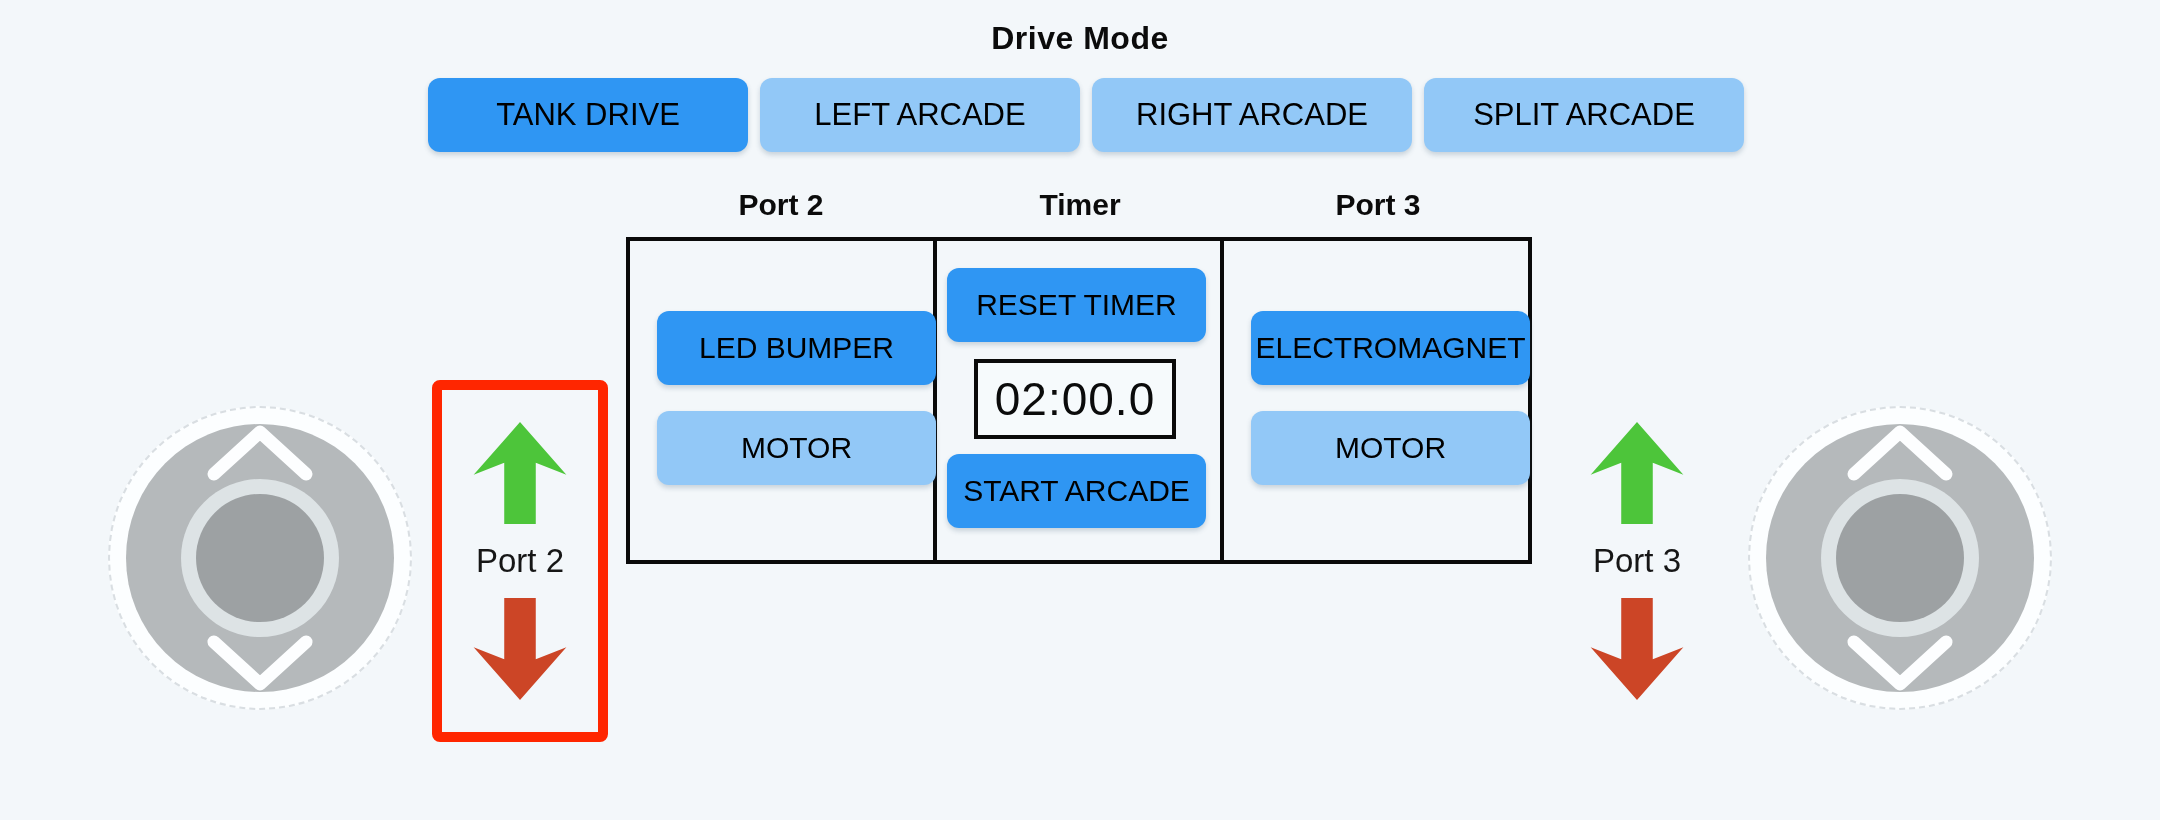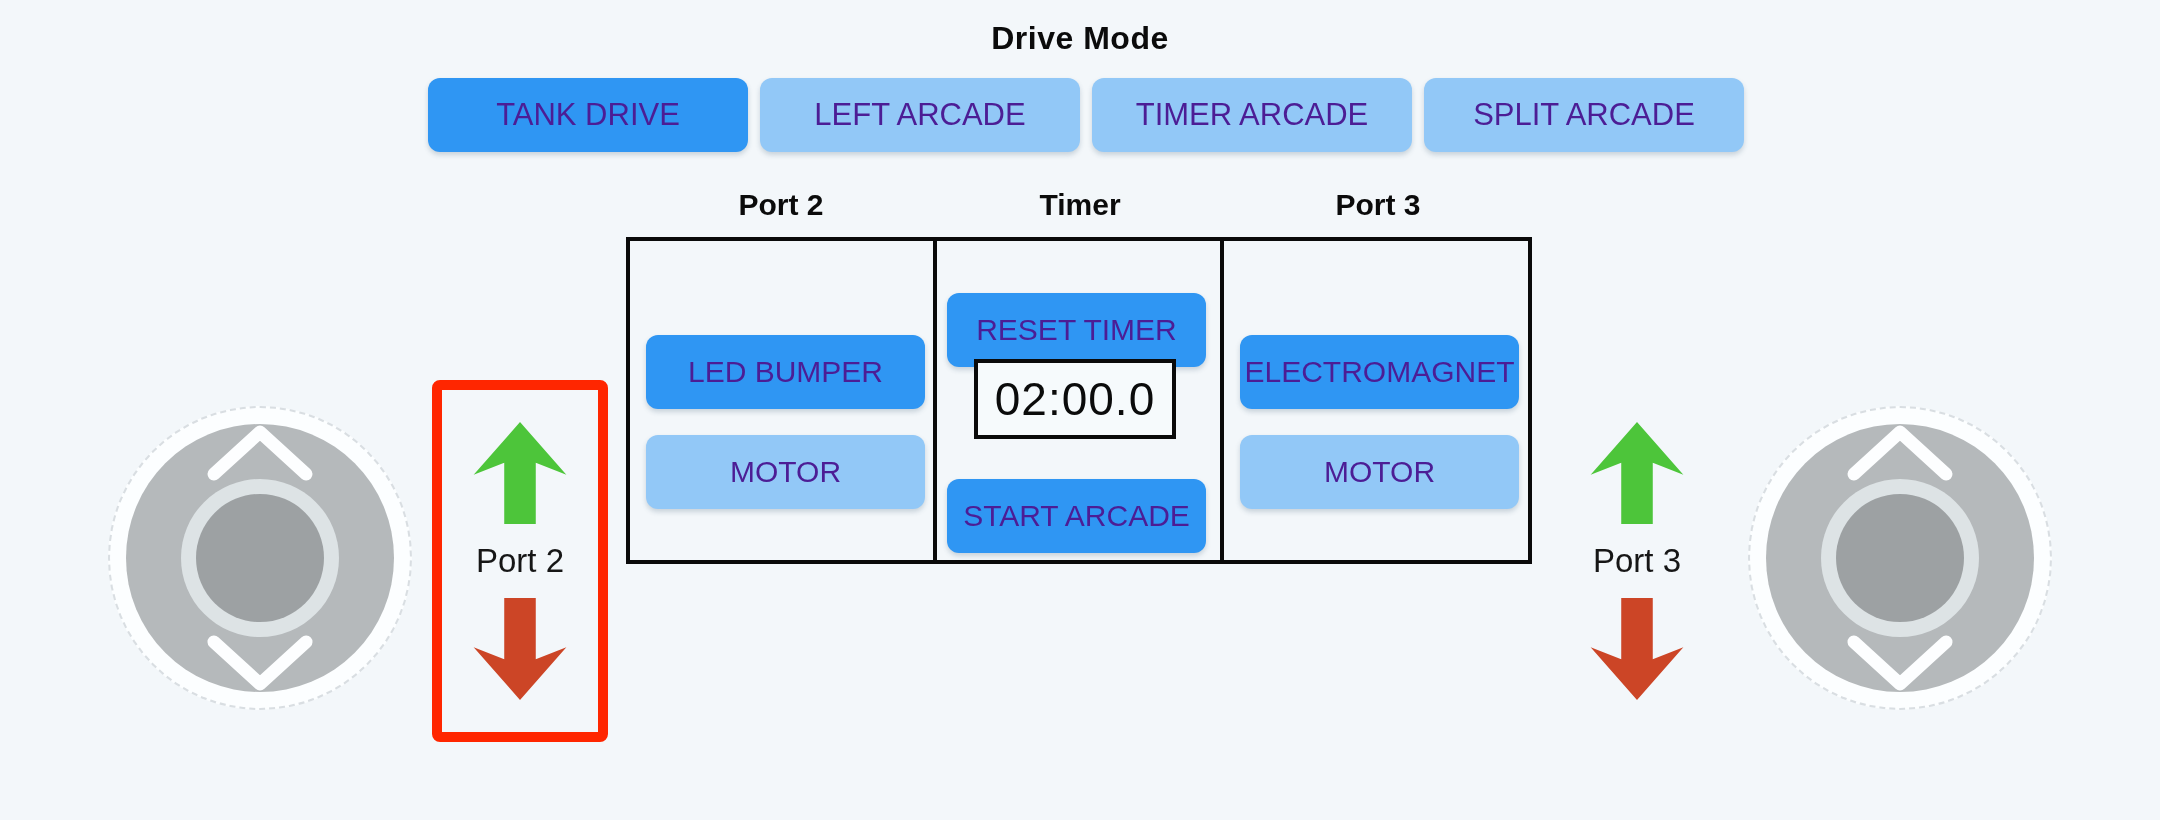--- a/index.html
+++ b/index.html
@@ -15,21 +15,21 @@
   .title {
     position: absolute; left: 0; right: 0; top: 20px;
     text-align: center; font-size: 32px; font-weight: bold; color: #0b0b0b;
     letter-spacing: 0.5px;
   }
   .drive-buttons {
     position: absolute; left: 428px; top: 78px;
     display: flex; gap: 12px;
   }
   .btn {
-    border: none; cursor: pointer; color: #4c1d95;
+    border: none; cursor: pointer; color: #000000;
     border-radius: 12px; font-family: inherit;
     box-shadow: 0 3px 5px rgba(50, 80, 110, 0.22);
     display: flex; align-items: center; justify-content: center;
   }
   .btn.active   { background: #2f96f3; }
   .btn.inactive { background: #92c8f7; }
   .drive-buttons .btn { width: 320px; height: 74px; font-size: 31px; }
 
   
   .col-header {
@@ -43,24 +43,24 @@
   
   .panel {
     position: absolute; left: 626px; top: 237px; width: 906px; height: 327px;
     border: 4px solid #0a0a0a; display: flex;
   }
   .cell { position: relative; height: 100%; }
   .cell.c1 { width: 307px; border-right: 4px solid #0a0a0a; }
   .cell.c2 { width: 287px; border-right: 4px solid #0a0a0a; }
   .cell.c3 { width: 304px; }
   .cell .btn { position: absolute; font-size: 30px; }
-  .c1 .btn, .c3 .btn { left: 16px; width: 279px; height: 74px; margin-top: 24px; }
+  .c1 .btn, .c3 .btn { left: 27px; width: 279px; height: 74px; }
   .c1 .btn.top, .c3 .btn.top { top: 70px; }
   .c1 .btn.bottom, .c3 .btn.bottom { top: 170px; }
-  .c2 .btn { left: 10px; width: 259px; height: 74px; margin-top: 25px; }
+  .c2 .btn { left: 10px; width: 259px; height: 74px; }
   .c2 .btn.top { top: 27px; }
   .c2 .btn.bottom { top: 213px; }
   .timer-display {
     position: absolute; left: 37px; top: 118px; width: 202px; height: 80px;
     border: 4px solid #0a0a0a; background: #f6fafc;
     display: flex; align-items: center; justify-content: center;
     font-size: 46px; color: #0b0b0b; letter-spacing: 1px;
   }
 
   
@@ -87,21 +87,21 @@
 </style>
 </head>
 <body>
 
 <div class="stage">
 
   <div class="title">Drive Mode</div>
   <div class="drive-buttons">
     <button class="btn active">TANK DRIVE</button>
     <button class="btn inactive">LEFT ARCADE</button>
-    <button class="btn inactive">TIMER ARCADE</button>
+    <button class="btn inactive">RIGHT ARCADE</button>
     <button class="btn inactive">SPLIT ARCADE</button>
   </div>
 
   <div class="col-header h1">Port 2</div>
   <div class="col-header h2">Timer</div>
   <div class="col-header h3">Port 3</div>
 
   <div class="panel">
     <div class="cell c1">
       <button class="btn top active">LED BUMPER</button>

